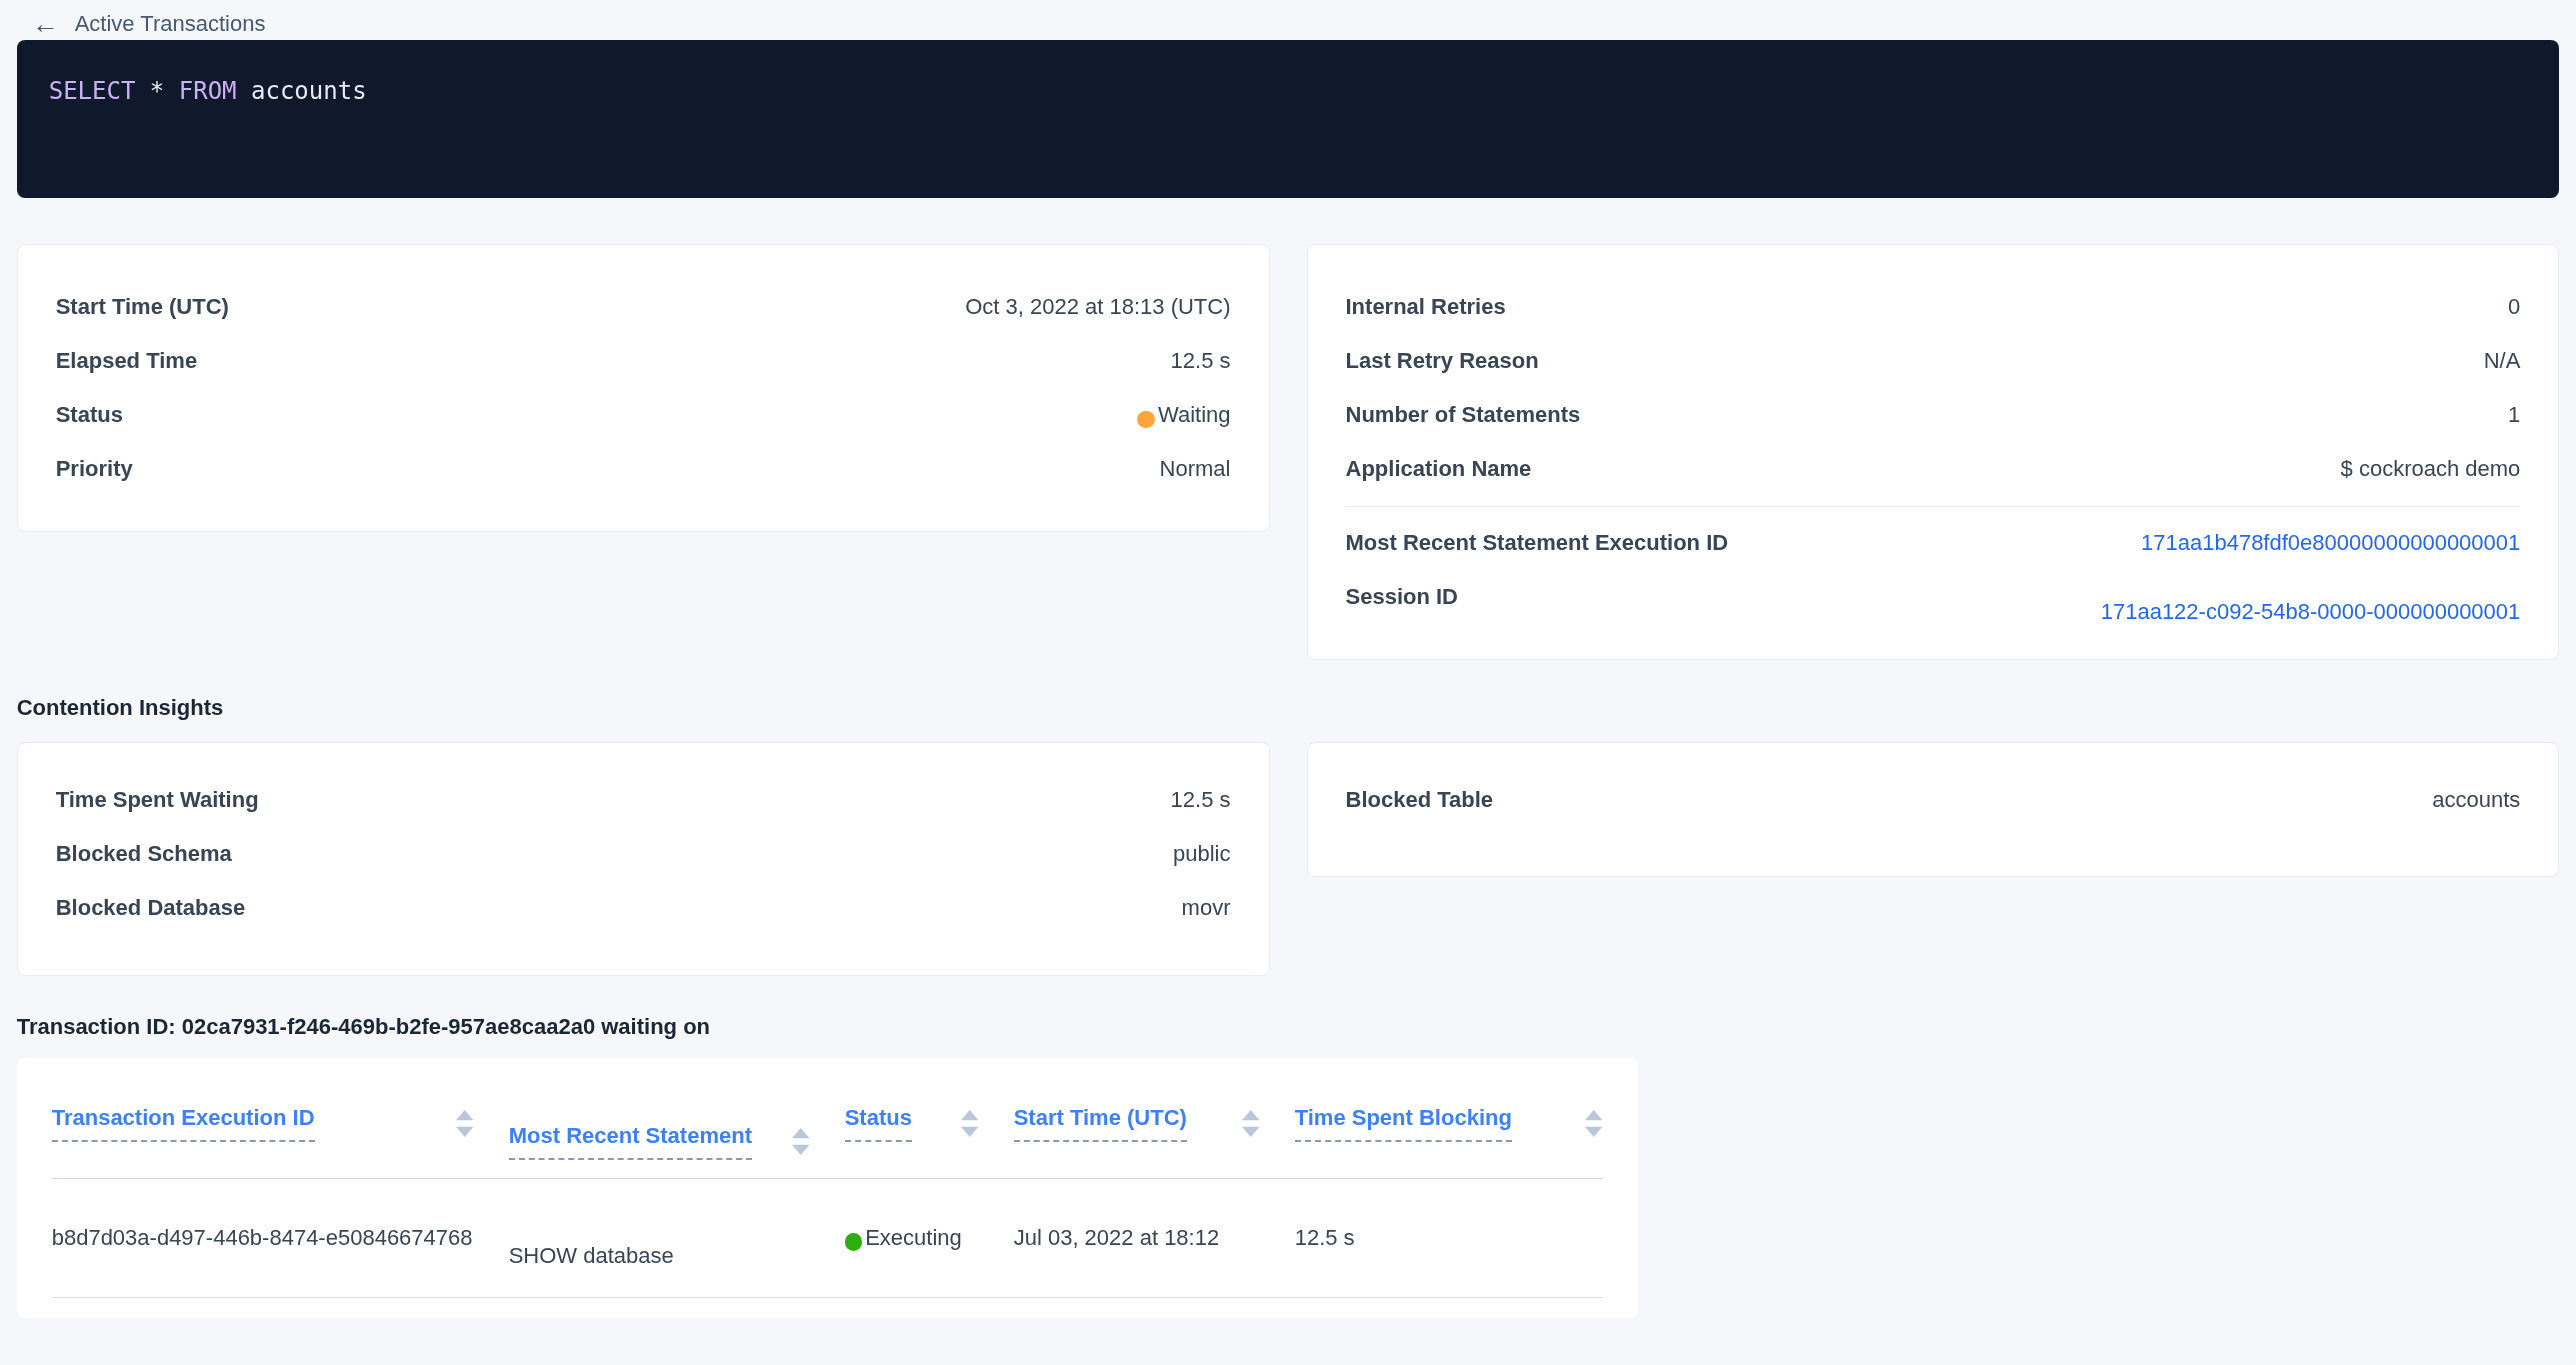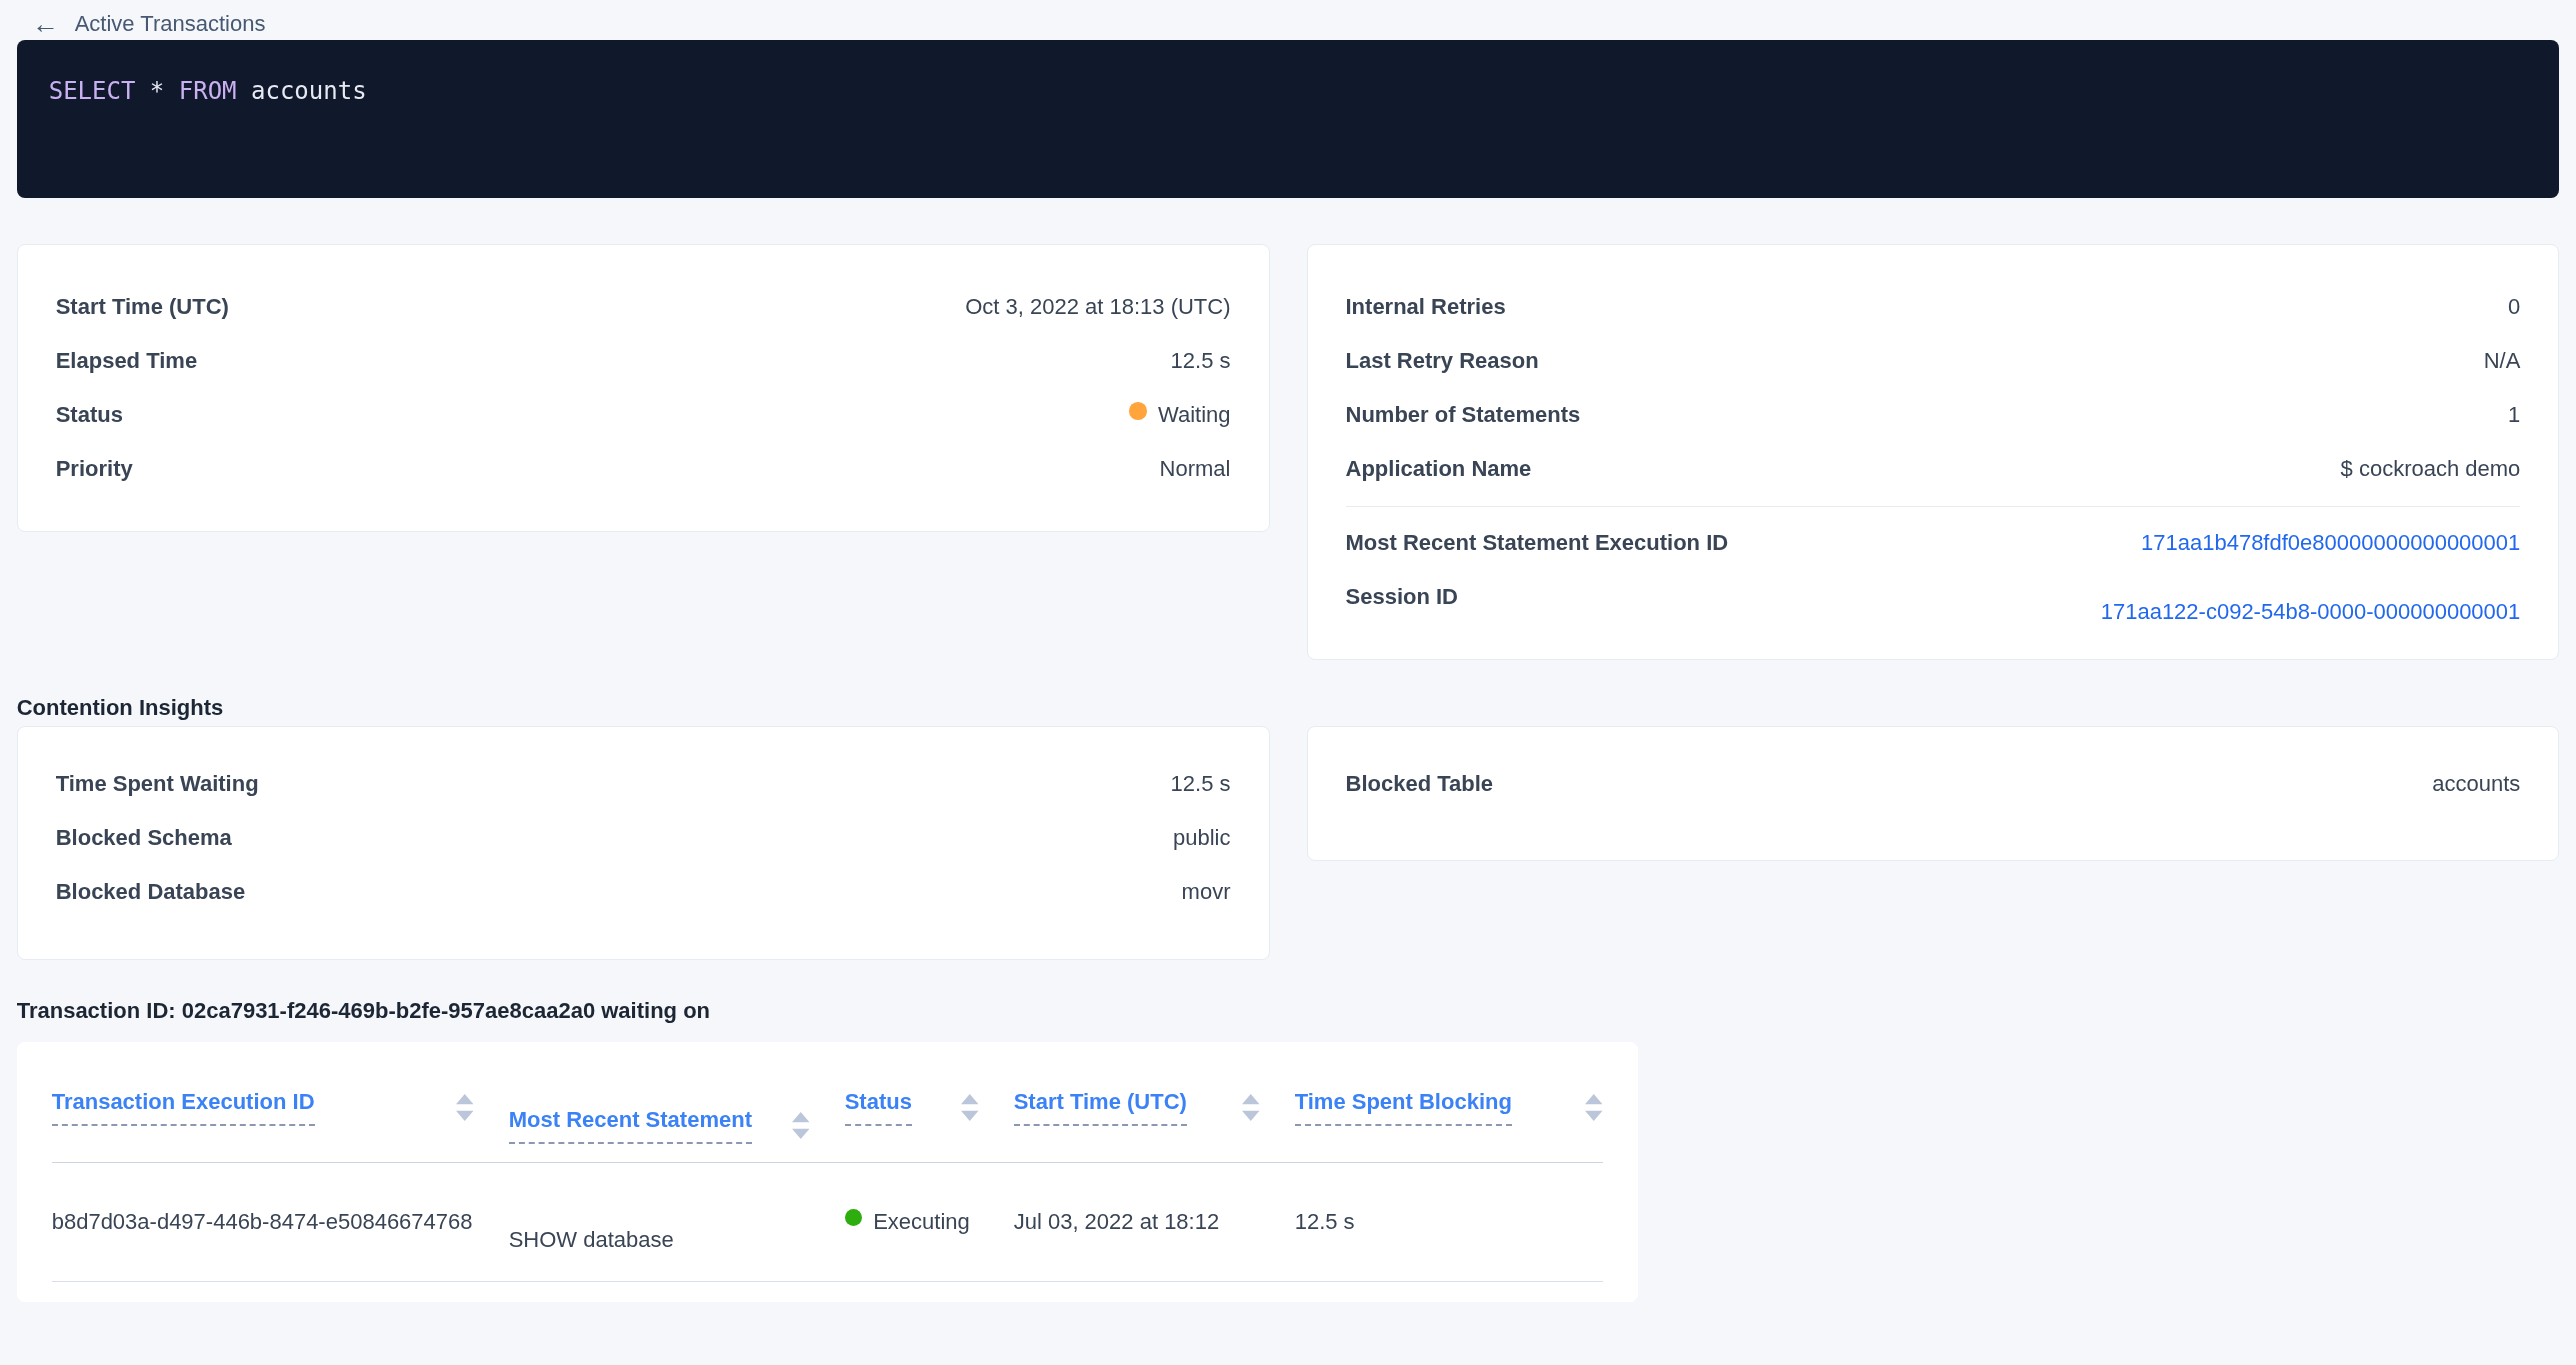--- a/index.html
+++ b/index.html
@@ -34,41 +34,41 @@
     padding: 35px 32px;
     font-family: "DejaVu Sans Mono", "Liberation Mono", monospace;
     font-size: 24px; line-height: 33px;
     white-space: pre;
   }
   .sql-kw { color: #c9b1f2; }
   .sql-plain { color: #e7eaf2; }
 
   .cards-row { display: flex; gap: 37px; align-items: flex-start; }
   .row-1 { margin-top: 46px; }
-  .row-2 { }
+  .row-2 { margin-top: 16px; }
 
   .card {
     flex: 1;
     background: #fff;
     border: 0.8px solid #e7ecf3;
     border-radius: 8px;
     padding: 35px 38px;
   }
   .card.c-short  { padding: 30px 38px 40px; }
   .card.c-single { padding: 30px 38px 49px; }
 
   .kv { display: flex; justify-content: space-between; align-items: center; height: 54px; }
   .kv .k { font-weight: 700; color: #394455; }
   .kv .v { font-weight: 400; text-align: right; color: #394455; }
 
   .divider { border: none; border-top: 0.8px solid #e7ecf3; margin: 9.5px 0; }
 
   .id-link { text-decoration: none; cursor: pointer; }
 
-  .status-val { display: flex; align-items: flex-start; gap: 11px; }
+  .status-val { display: flex; align-items: flex-end; gap: 3px; }
   .dot { display: inline-block; width: 17.5px; height: 17.5px; border-radius: 50%; flex: none; }
 
   .section-h {
     margin: 29px 0 0;
     font-size: 22px; line-height: 37px;
     font-weight: 700; color: #1c2634;
   }
   .waiting-h { margin-top: 32px; }
 
   .table-card {

